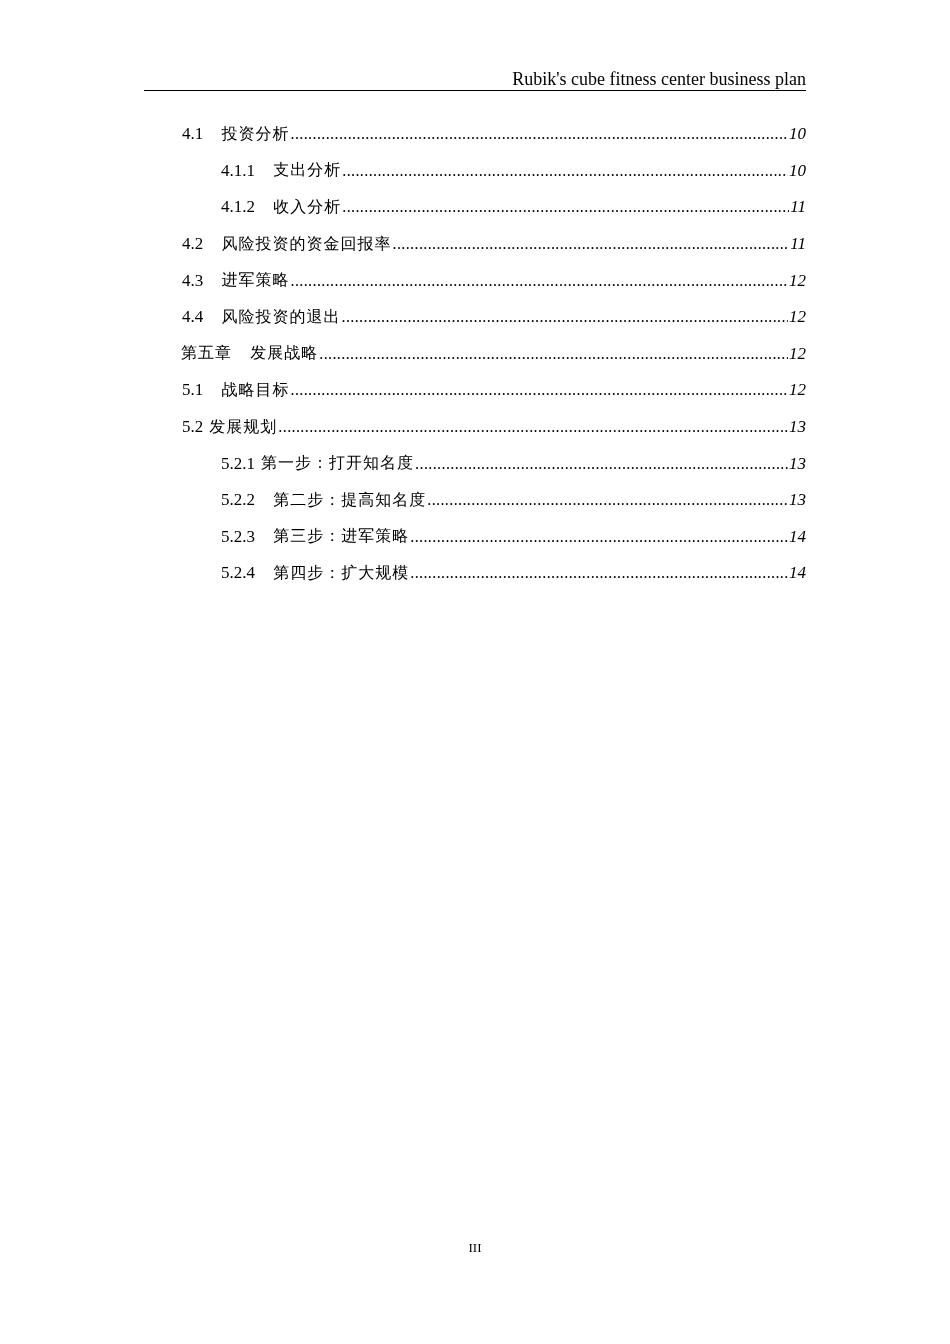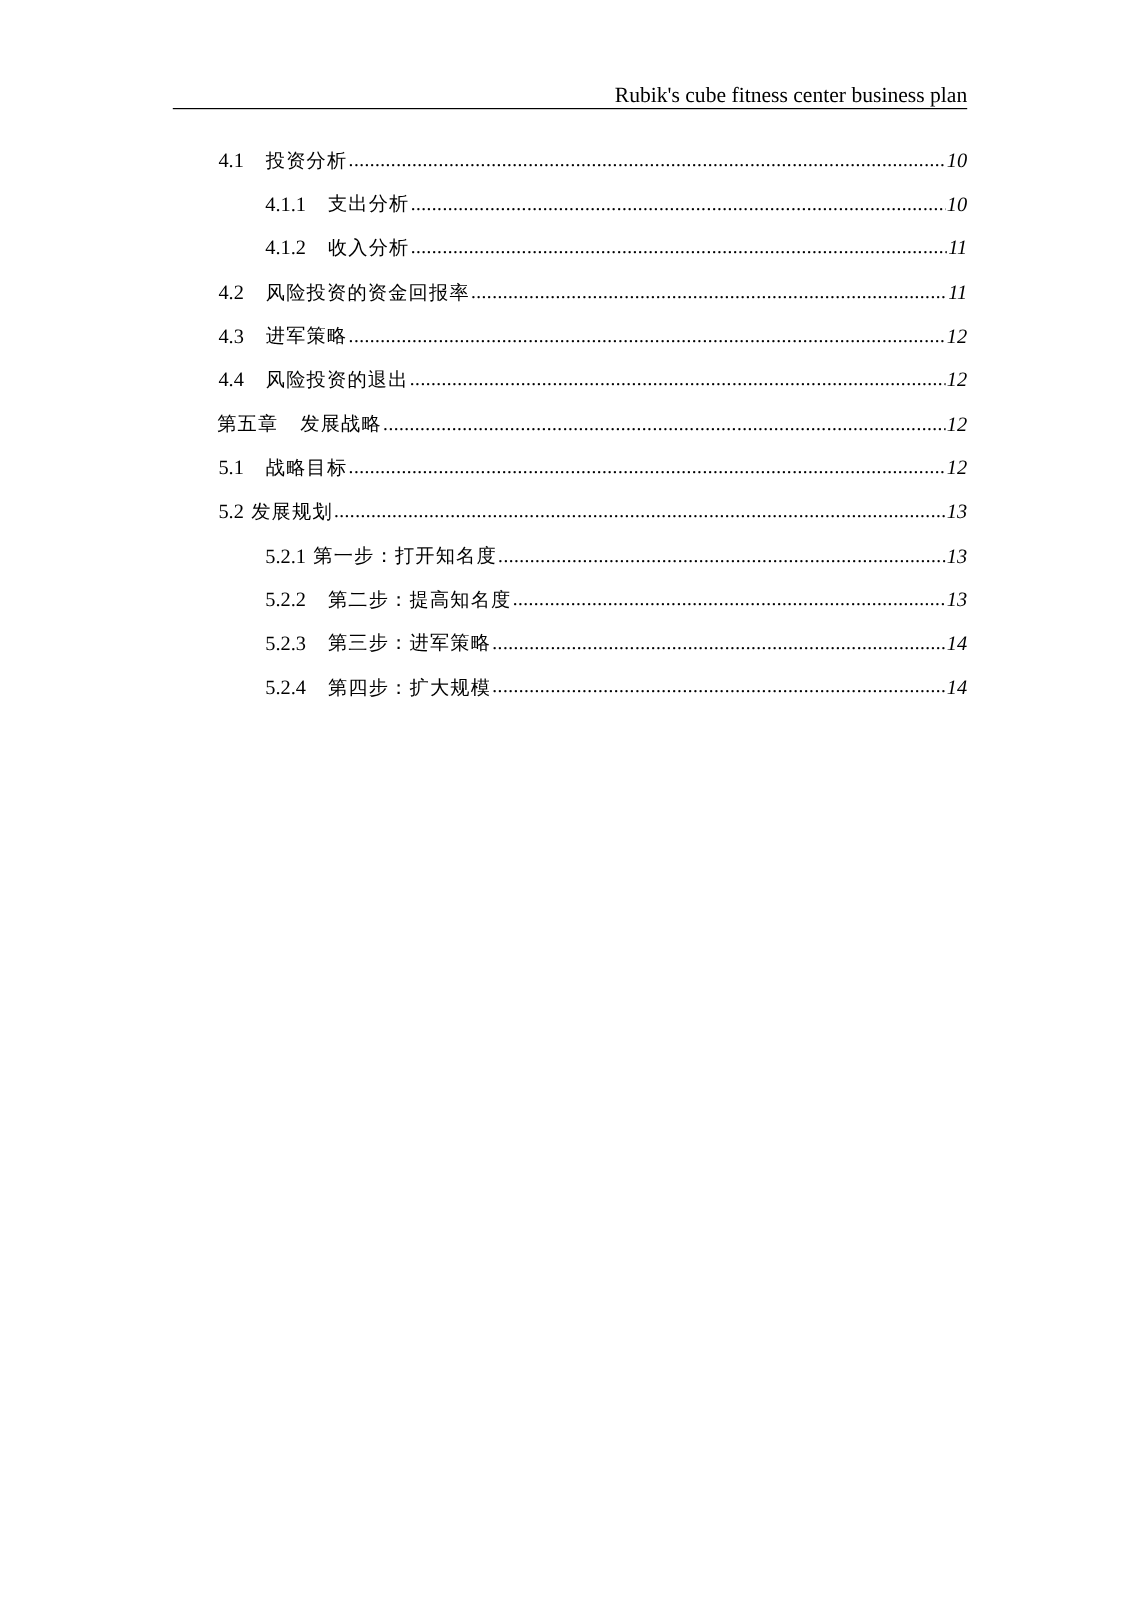--- a/index.html
+++ b/index.html
@@ -135,13 +135,14 @@
       </div>
       <div class="toc-row l2">
         <span class="toc-num">5.2.4</span>
         <span class="toc-title">   </span>
         <span class="toc-title">第四步：扩大规模</span>
         <span class="leader"></span>
         <span class="toc-page">14</span>
       </div>
     </div>
 
+  <div class="footer">III</div>
 </div>
 
 </body></html>

